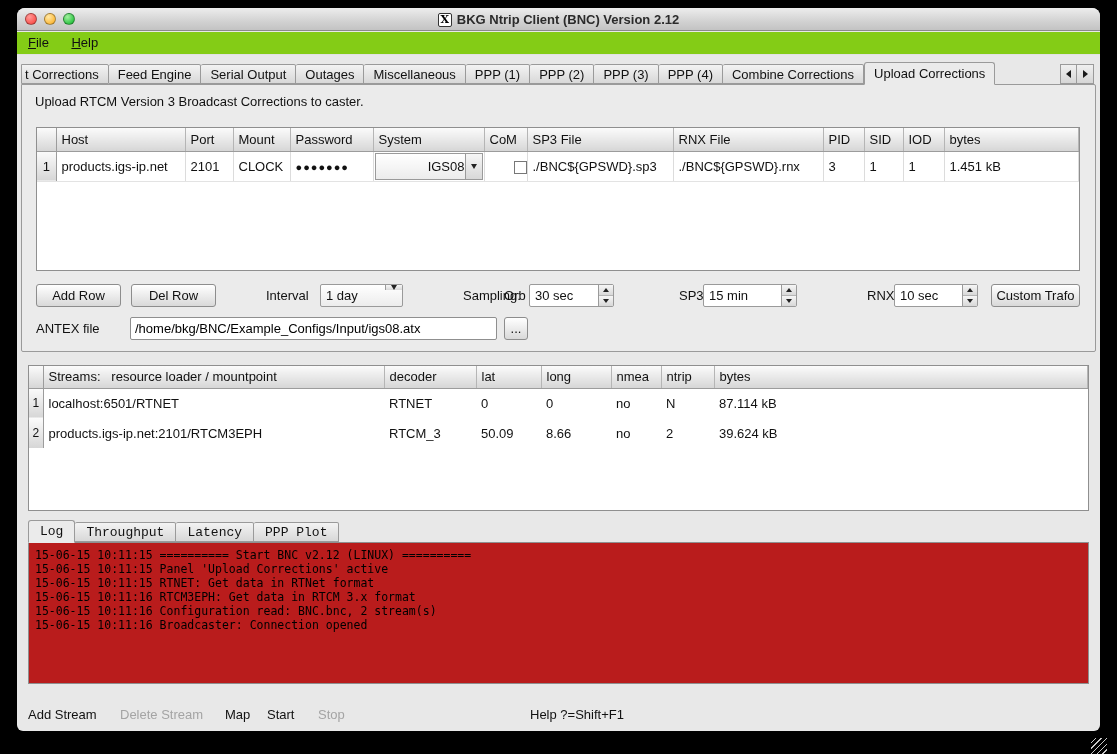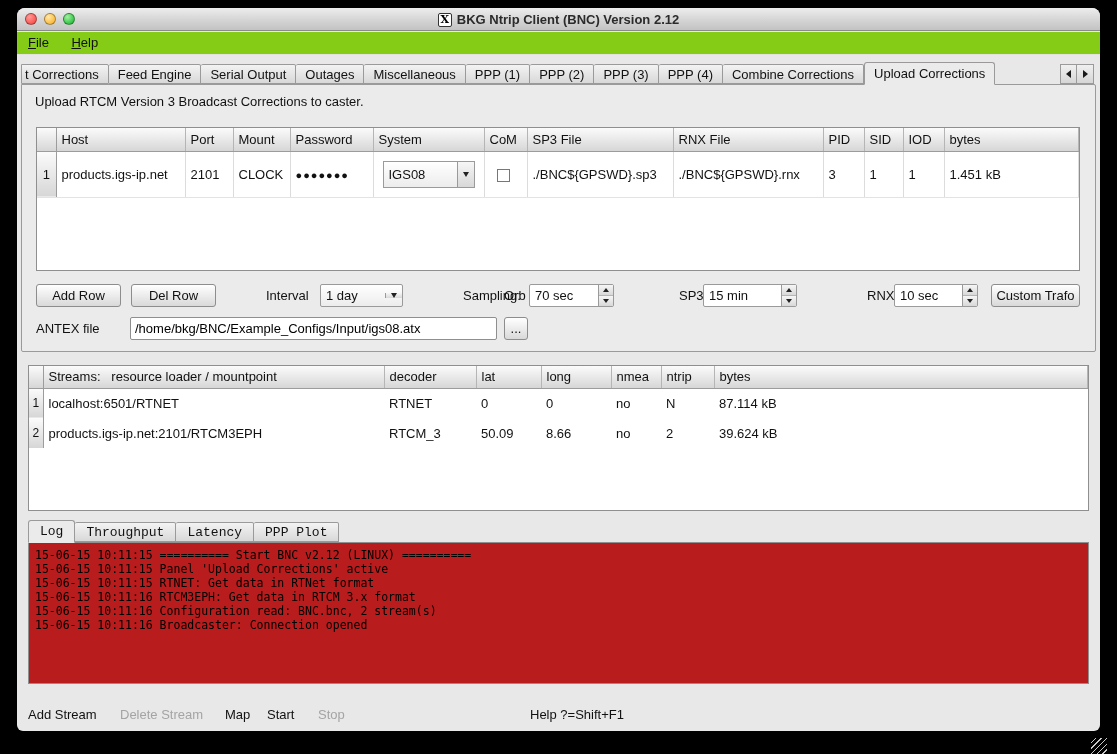--- a/index.html
+++ b/index.html
@@ -54,40 +54,40 @@
         background:#fff;border:1px solid #8f8f8f;overflow:hidden;}
   table{border-collapse:collapse;table-layout:fixed;}
   .utable{width:1042px;}
   .utable th{height:23px;font-weight:normal;font-size:13px;text-align:left;padding:0 0 0 5px;
         background:linear-gradient(#fbfbfb,#d6d6d6);border-right:1px solid #b5b5b5;
         border-bottom:1px solid #9c9c9c;white-space:nowrap;overflow:hidden;}
   .utable td{height:29px;font-size:13px;padding:0 0 0 5px;border-right:1px solid #dcdcdc;
         border-bottom:1px solid #e3e3e3;white-space:nowrap;overflow:hidden;background:#fff;}
   .utable .vh{background:linear-gradient(#fbfbfb,#d6d6d6);border-right:1px solid #9c9c9c;
         text-align:center;padding:0;}
-  td.nopad{padding:8px;}
+  td.nopad{padding:0;text-align:right;}
   .pwd{font-size:11px;letter-spacing:1px;}
   .cell-combo{display:flex;align-items:stretch;height:27px;margin:1px;
         background:linear-gradient(#ffffff,#ececec);border:1px solid #9a9a9a;}
   .combo-text{flex:1;font-size:13px;line-height:25px;padding-left:5px;overflow:hidden;white-space:nowrap;}
   .combo-btn{width:17px;border-left:1px solid #9a9a9a;background:linear-gradient(#f6f6f6,#d8d8d8);
         display:flex;align-items:center;justify-content:center;}
   .arr-down{width:0;height:0;border-left:3.5px solid transparent;border-right:3.5px solid transparent;
         border-top:5px solid #222;}
   .arr-up-s{width:0;height:0;border-left:3px solid transparent;border-right:3px solid transparent;
         border-bottom:4px solid #222;}
   .arr-down-s{width:0;height:0;border-left:3px solid transparent;border-right:3px solid transparent;
         border-top:4px solid #222;}
   .checkbox{display:inline-block;width:13px;height:13px;background:#fff;border:1px solid #777;
         margin-left:4px;vertical-align:middle;}
   
   .btn{position:absolute;height:23px;line-height:21px;text-align:center;font-size:13px;
        background:linear-gradient(#ffffff,#d9d9d9);border:1px solid #8d8d8d;border-radius:3px;}
   .lbl{position:absolute;height:23px;line-height:23px;font-size:13px;white-space:nowrap;text-align:center;}
-  .combo{position:absolute;height:23px;display:flex;align-items:center;
+  .combo{position:absolute;height:23px;display:flex;align-items:flex-start;
        background:linear-gradient(#ffffff,#ececec);border:1px solid #9a9a9a;border-radius:2px;}
   .combo .combo-text{line-height:21px;}
   .spin{position:absolute;height:23px;display:flex;align-items:stretch;background:#fff;
        border:1px solid #9a9a9a;border-radius:2px;}
   .spin-text{flex:1;font-size:13px;line-height:21px;padding-left:5px;white-space:nowrap;overflow:hidden;}
   .spin-btns{width:15px;border-left:1px solid #9a9a9a;display:flex;flex-direction:column;}
   .spin-btns span{flex:1;display:flex;align-items:center;justify-content:center;
        background:linear-gradient(#f6f6f6,#d8d8d8);}
   .spin-btns span:first-child{border-bottom:1px solid #b5b5b5;}
   .text-input{position:absolute;height:23px;background:#fff;border:1px solid #8f8f8f;
@@ -241,21 +241,21 @@
       <div class="lbl" style="left:244px;top:199px;">Interval</div>
       <div class="combo" style="left:298px;top:199px;width:83px;">
         <span class="combo-text">1 day</span>
         <span class="combo-btn">
             <span class="arr-down"></span>
           </span>
       </div>
       <div class="lbl" style="left:407px;top:199px;margin-left:34px;">Sampling:</div>
       <div class="lbl" style="left:482px;top:199px;">Orb</div>
       <div class="spin" style="left:507px;top:199px;width:85px;">
-        <span class="spin-text">70 sec</span>
+        <span class="spin-text">30 sec</span>
         <span class="spin-btns">
             <span>
               <i class="arr-up-s"></i>
             </span>
             <span>
               <i class="arr-down-s"></i>
             </span>
           </span>
       </div>
       <div class="lbl" style="left:657px;top:199px;">SP3</div>

